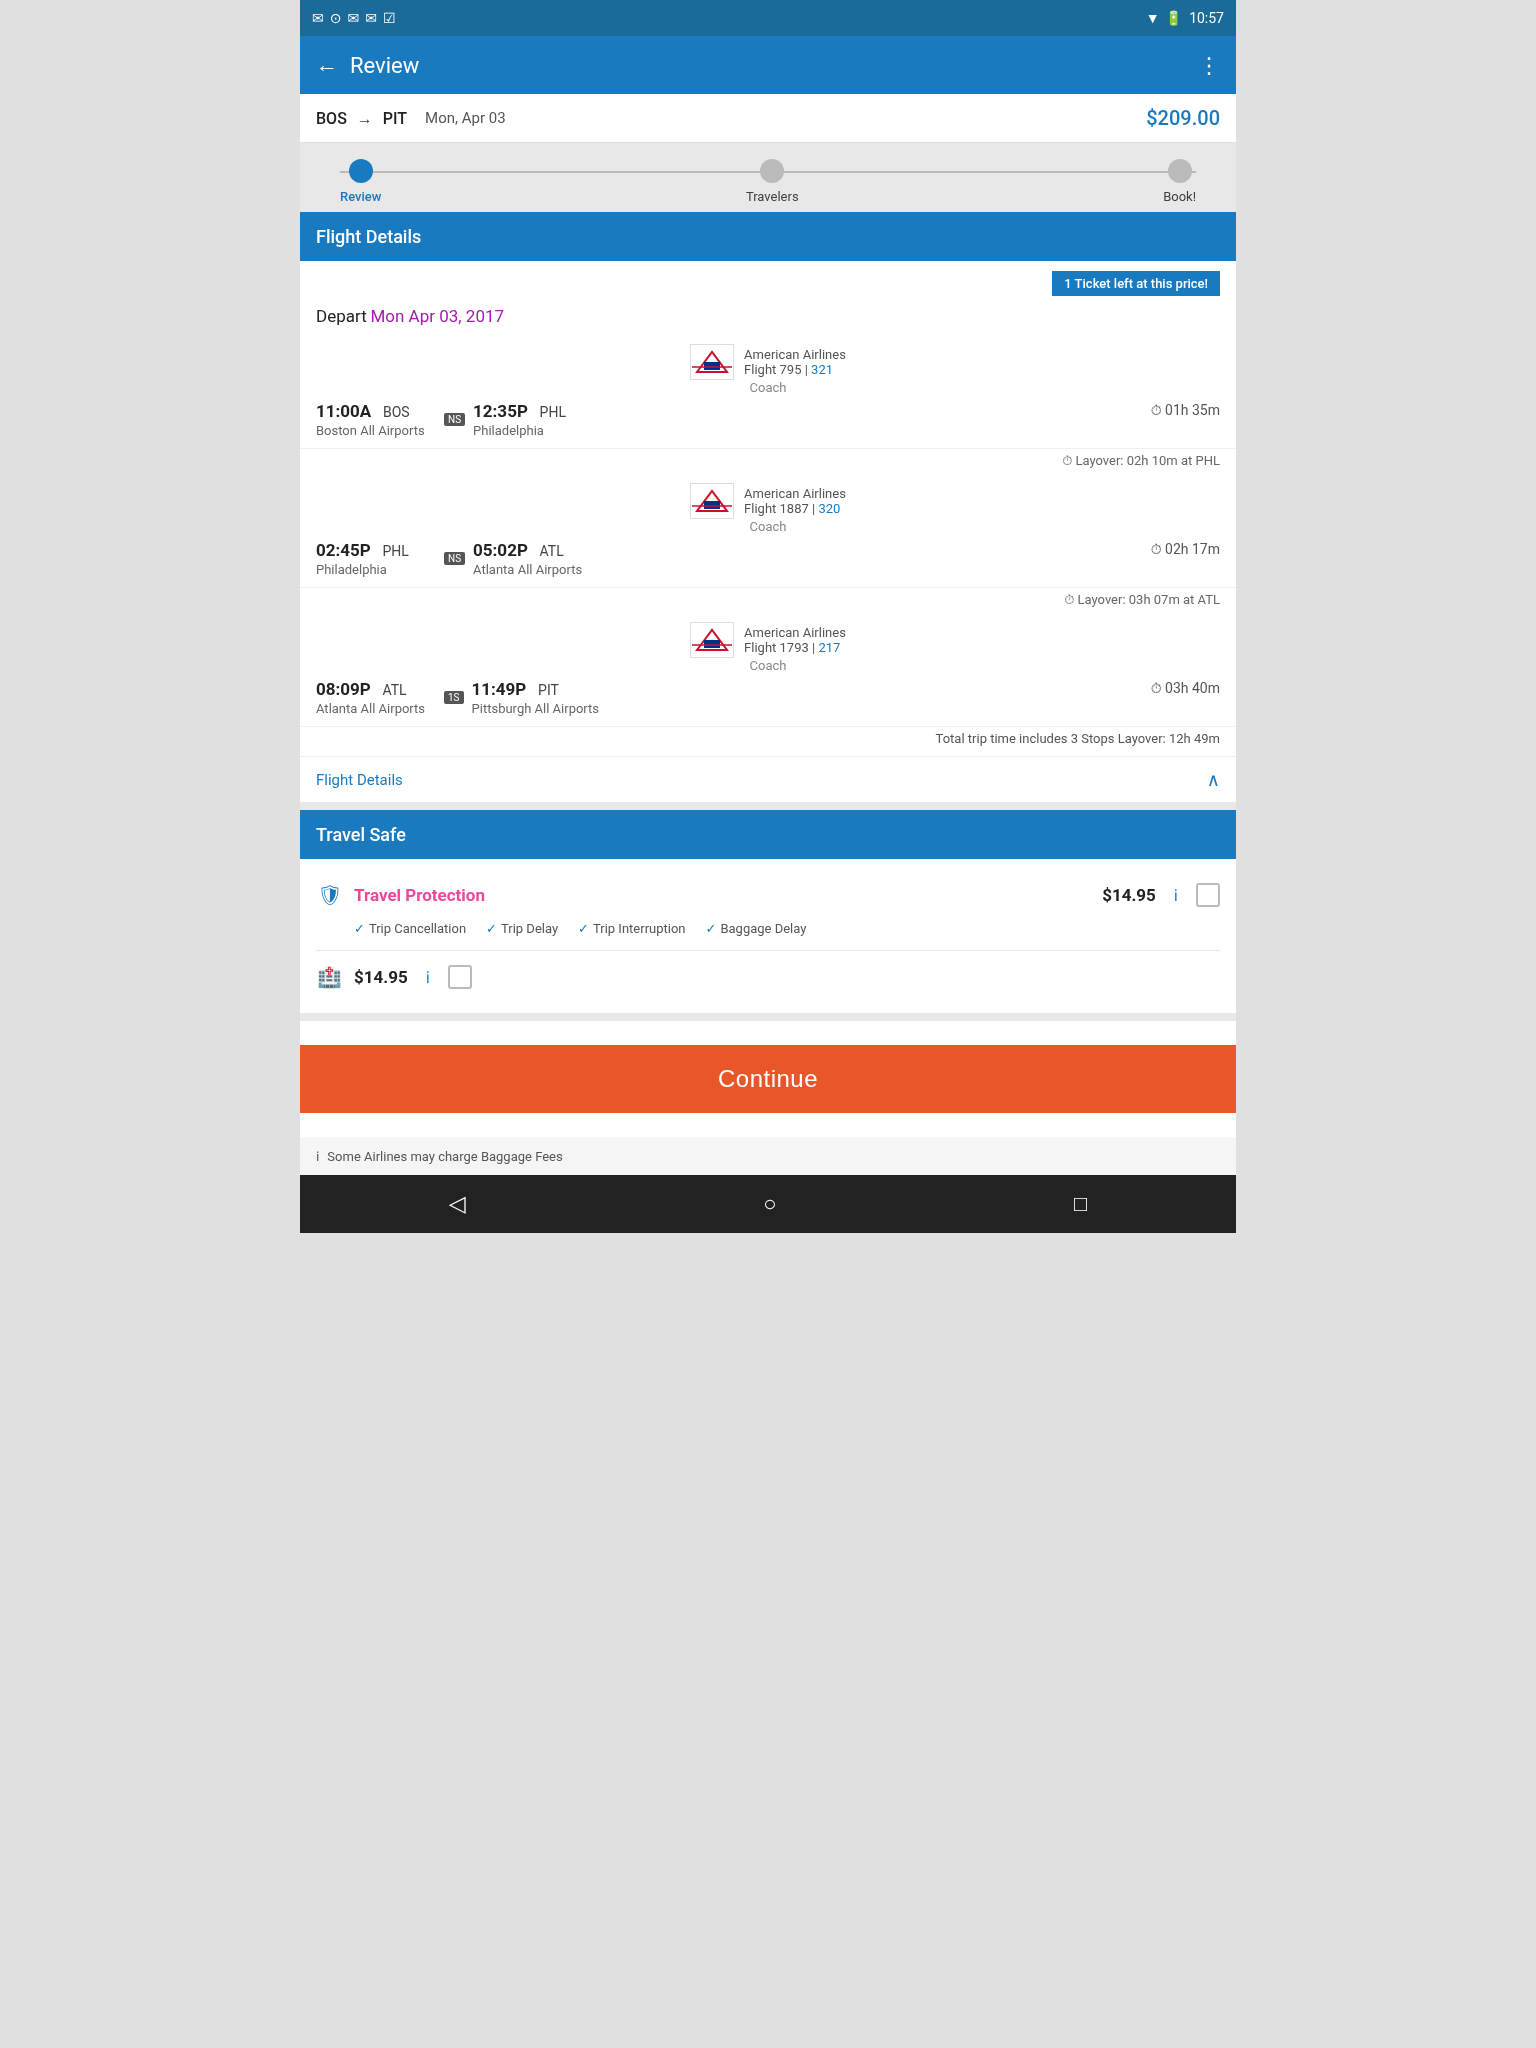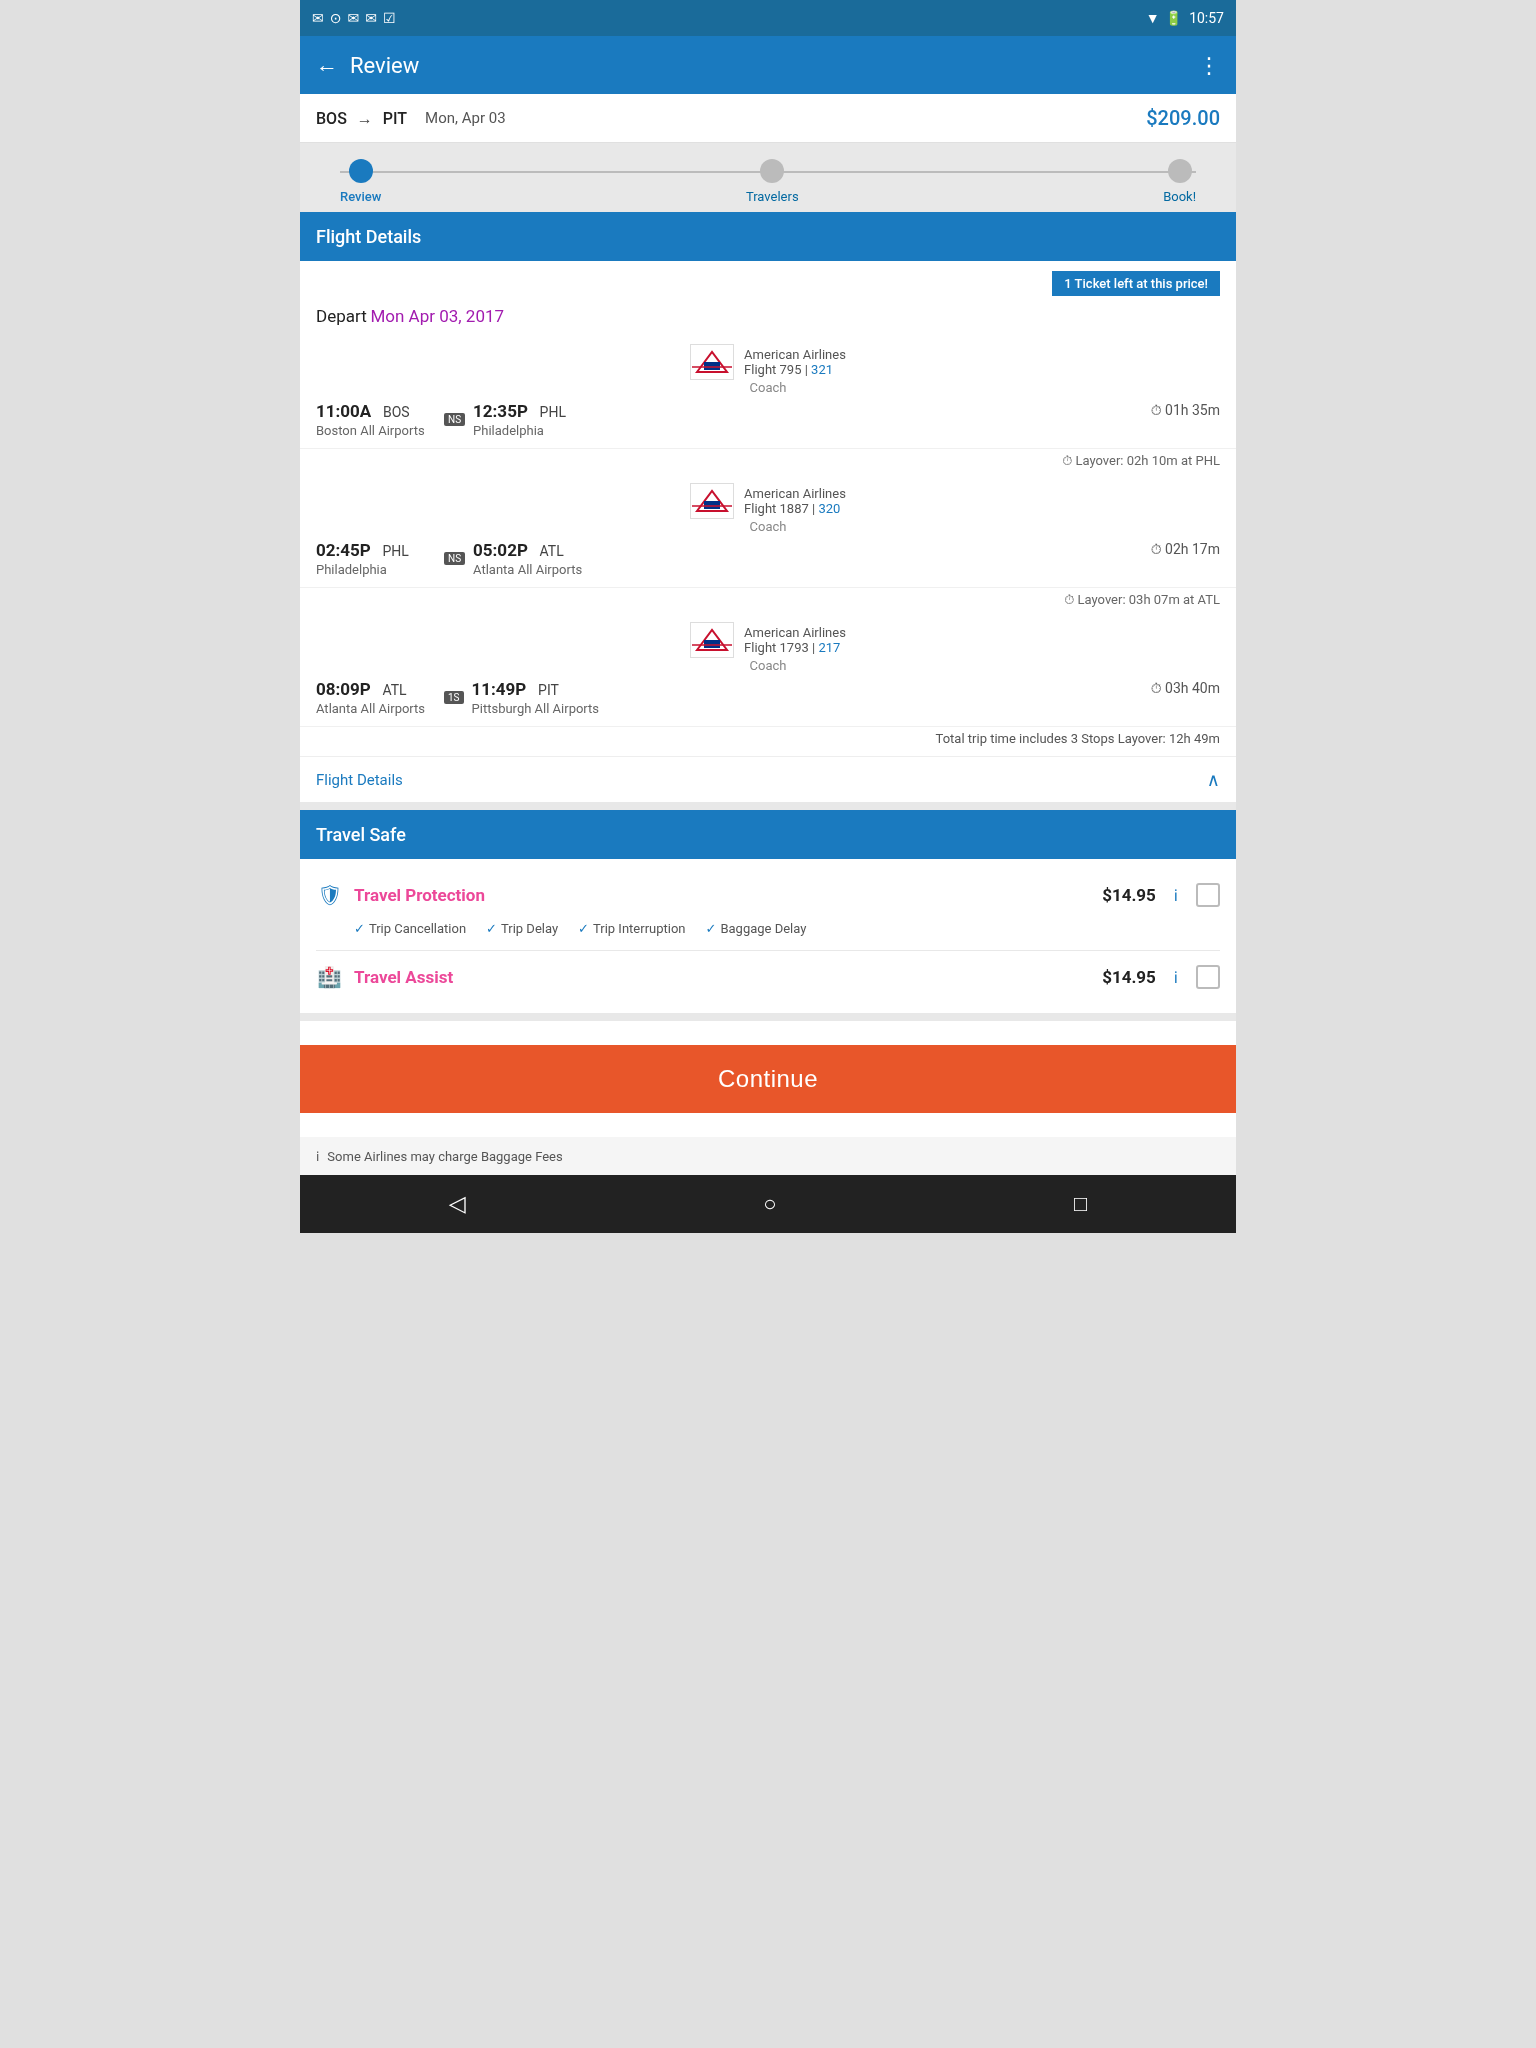--- a/index.html
+++ b/index.html
@@ -94,21 +94,21 @@
     }
     .step-dot {
       width: 24px;
       height: 24px;
       border-radius: 50%;
       background: #bbb;
     }
     .step-dot.active { background: #1a7abf; }
     .step-label {
       font-size: 13px;
-      color: #0369a1;
+      color: #404040;
     }
     .step-label.active { color: #1a7abf; font-weight: 500; }
 
     
     .content { background: #e8e8e8; padding: 0; }
 
     
     .section-card {
       background: white;
       margin-bottom: 8px;
@@ -579,21 +579,20 @@
         <div class="feature-item">
           <span class="check-mark">✓</span>
           <span>Baggage Delay</span>
         </div>
       </div>
 
       <div class="divider"></div>
 
       <div class="protection-row">
         <span class="protection-icon">🏥</span>
-        <span class="protection-name">Travel Assist</span>
         <span class="protection-price">$14.95</span>
         <span class="info-icon">ℹ</span>
         <div class="checkbox"></div>
       </div>
 
     </div>
   </div>
 
   <div class="continue-btn-row">
     <button class="continue-btn">Continue</button>

